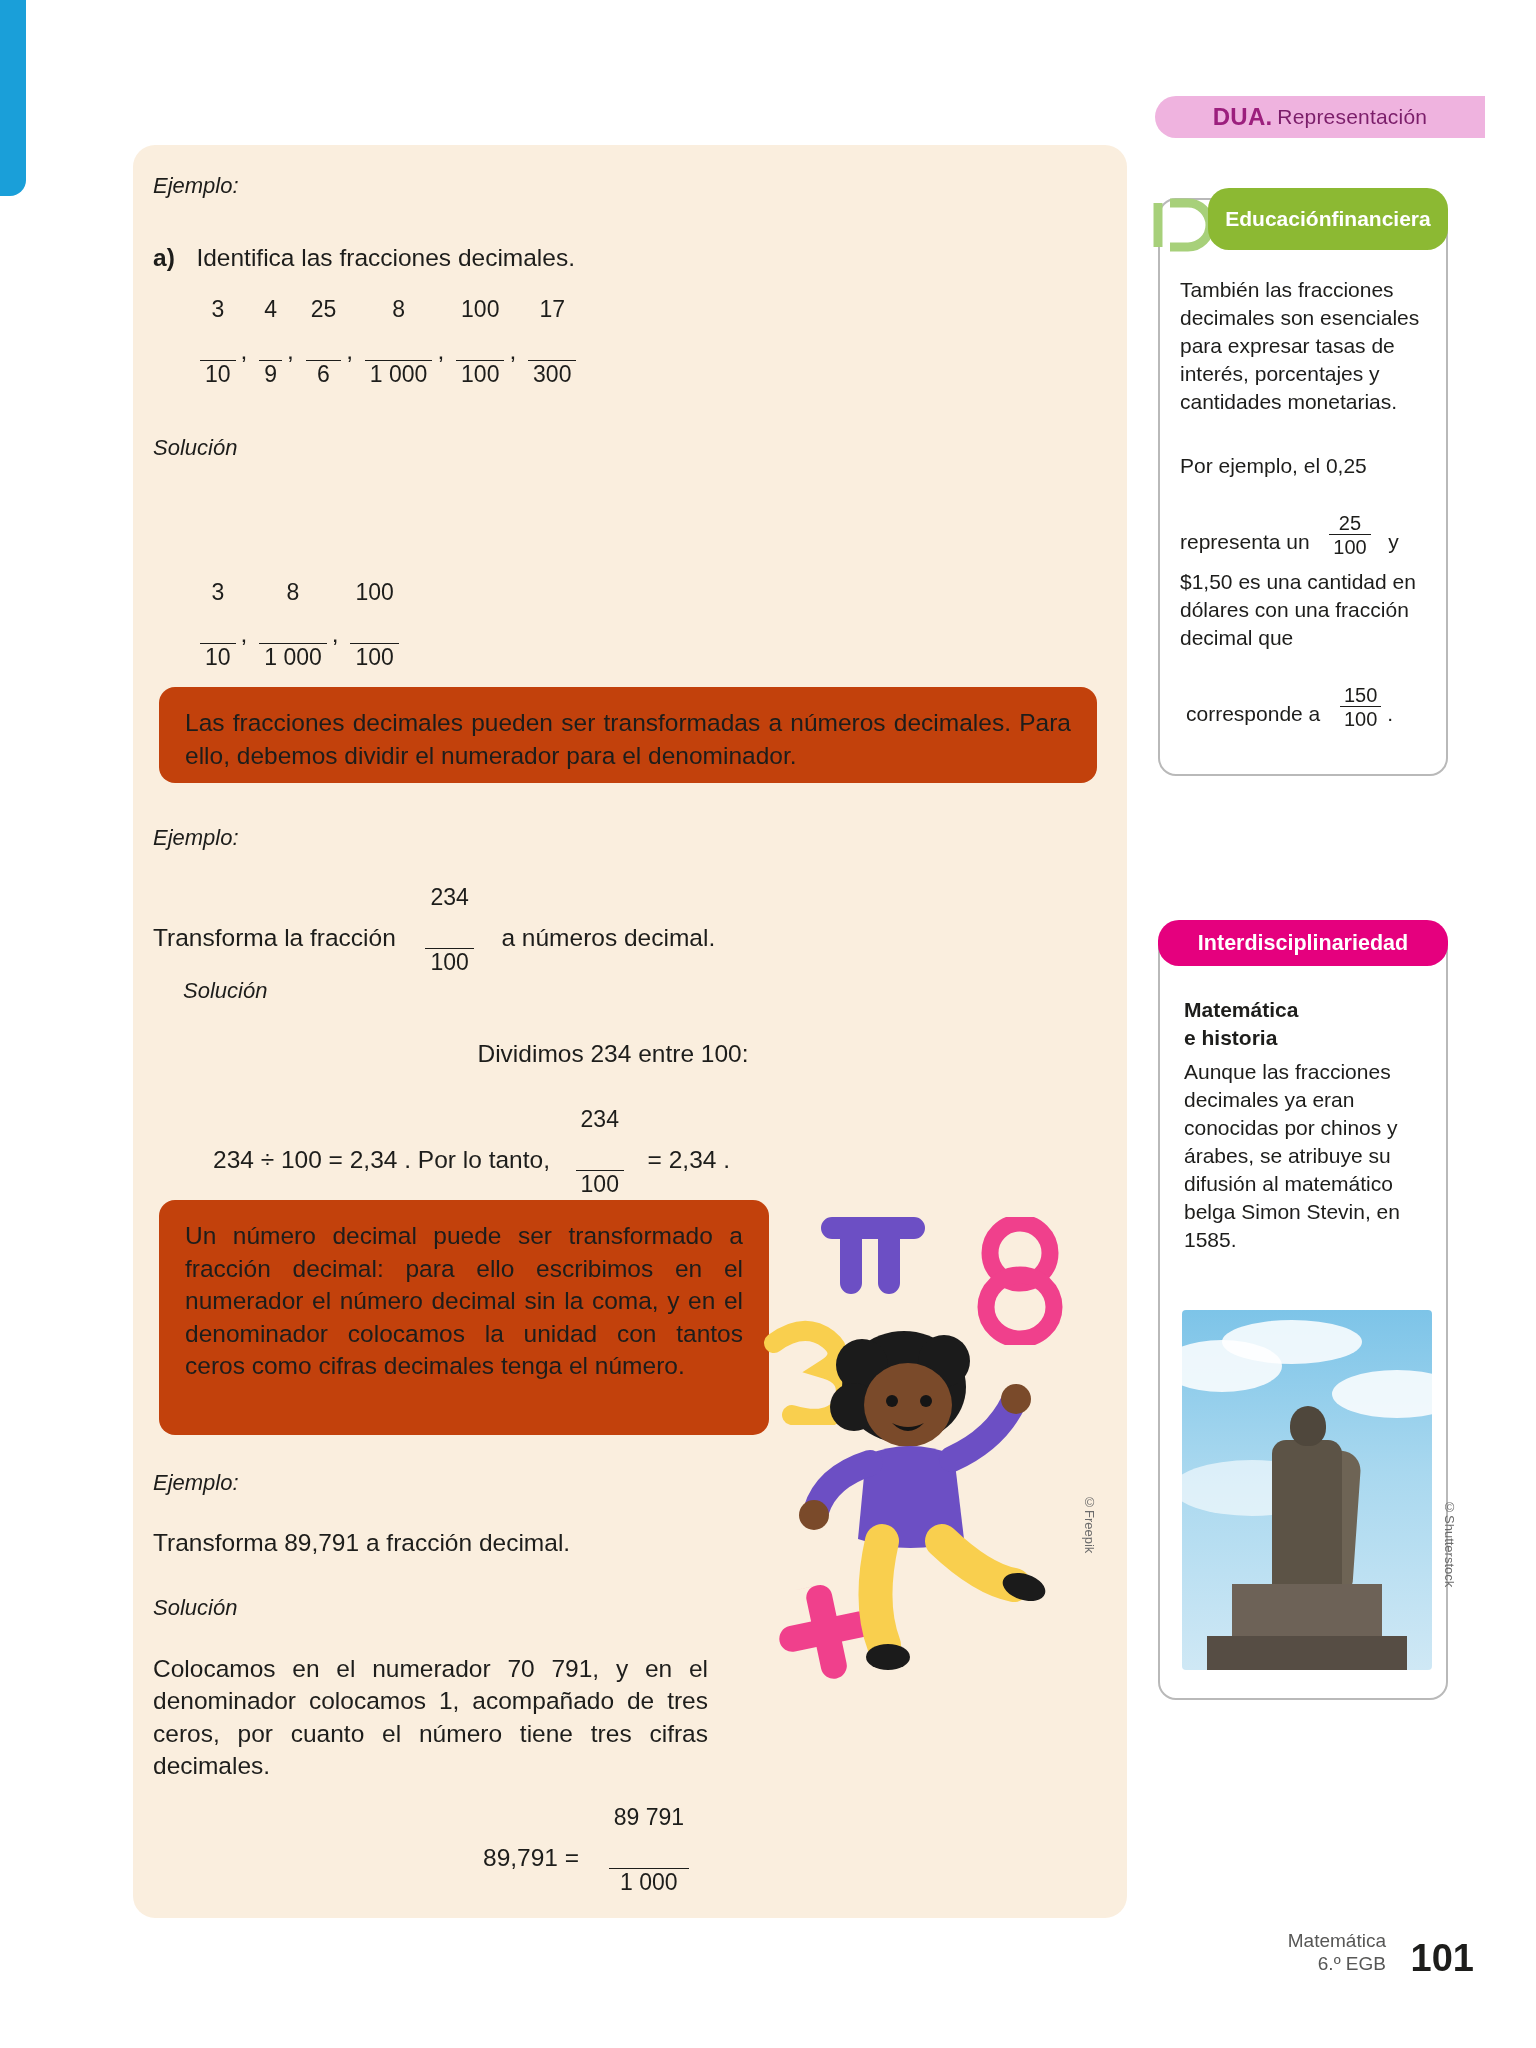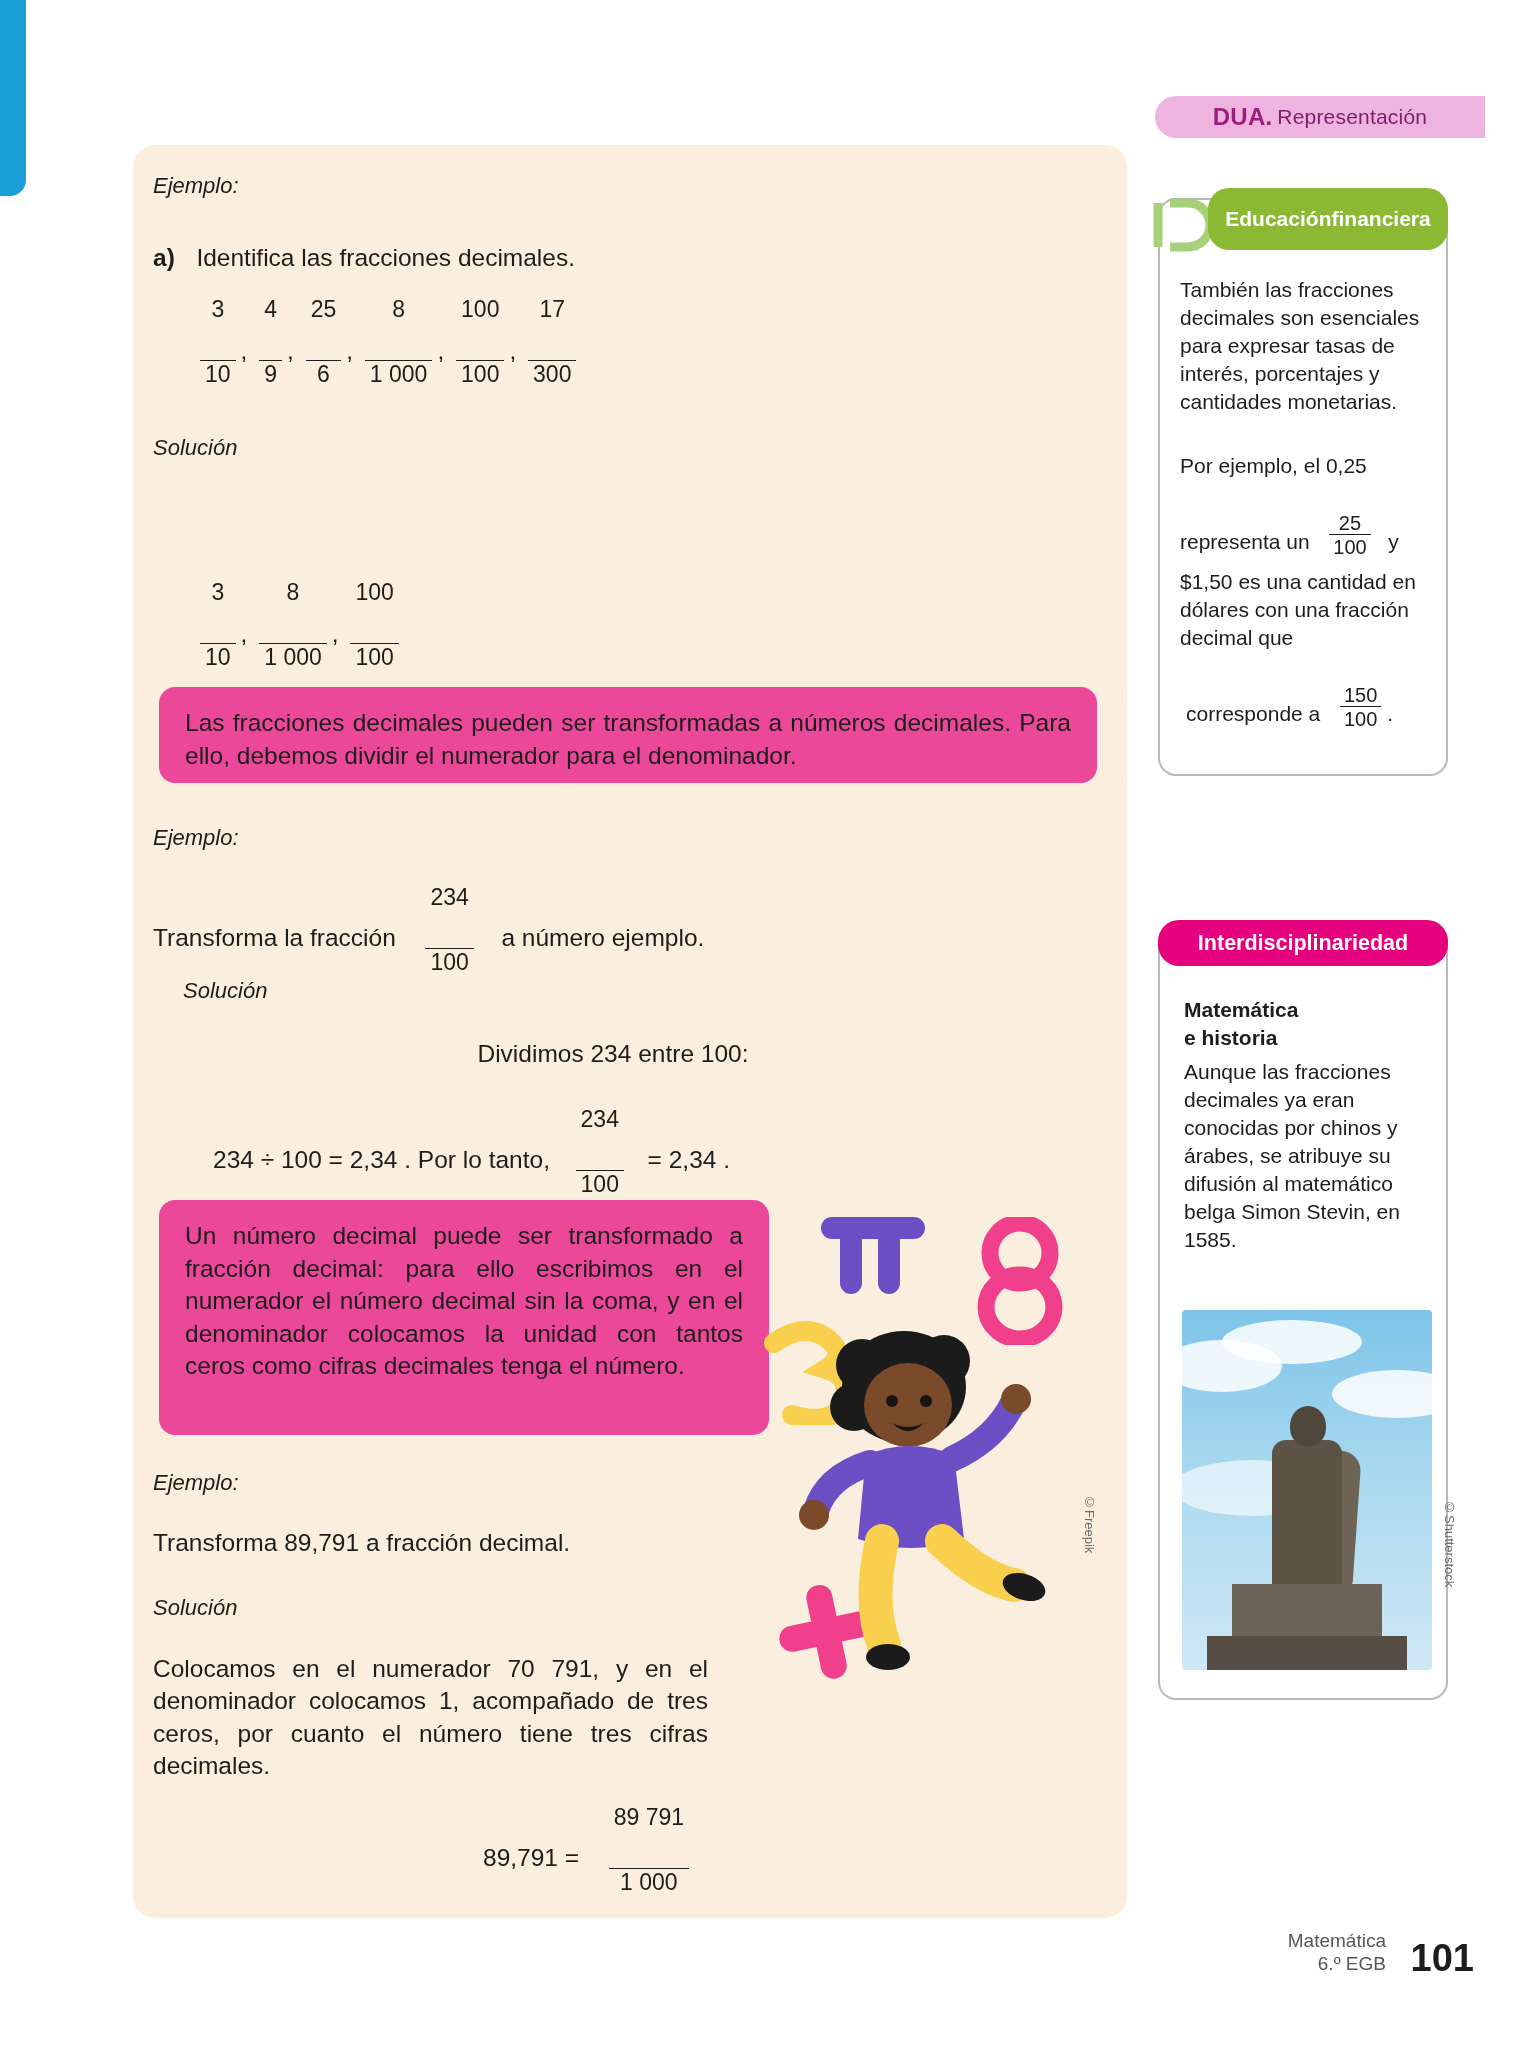--- a/index.html
+++ b/index.html
@@ -93,21 +93,21 @@
     display: inline-block;
     vertical-align: middle;
     padding: 0 3px;
     position: relative;
     top: 9px;
   }
 
   
   .callout {
     position: absolute;
-    background: #ec4899;
+    background: #c2410c;
     border-radius: 16px;
     box-sizing: border-box;
     padding: 20px 26px;
     font-size: 24.5px;
     line-height: 1.33;
     color: #1d1d1b;
     text-align: justify;
   }
 
   
@@ -348,21 +348,21 @@
     <div class="lbl-ejemplo" style="left:20px; top:680px;">Ejemplo:</div>
 
     <div class="frow" style="left:20px; top:740px;">
       <span style="position:relative; top:9px;">Transforma la fracción</span>
       <span style="display:inline-block;width:14px"></span>
       <span class="frac">
         <span class="num">234</span>
         <span class="den">100</span>
       </span>
       <span style="display:inline-block;width:12px"></span>
-      <span style="position:relative; top:9px;">a número ejemplo.</span>
+      <span style="position:relative; top:9px;">a números decimal.</span>
     </div>
 
     <div class="lbl-ejemplo" style="left:50px; top:833px;">Solución</div>
 
     <div class="para" style="left:50px; top:893px; width:860px;text-align:center;">Dividimos 234 entre 100:</div>
 
     <div class="frow" style="left:80px; top:962px;">
       <span style="position:relative; top:9px;">234 ÷ 100 = 2,34 . Por lo tanto,</span>
       <span style="display:inline-block;width:10px"></span>
       <span class="frac">

